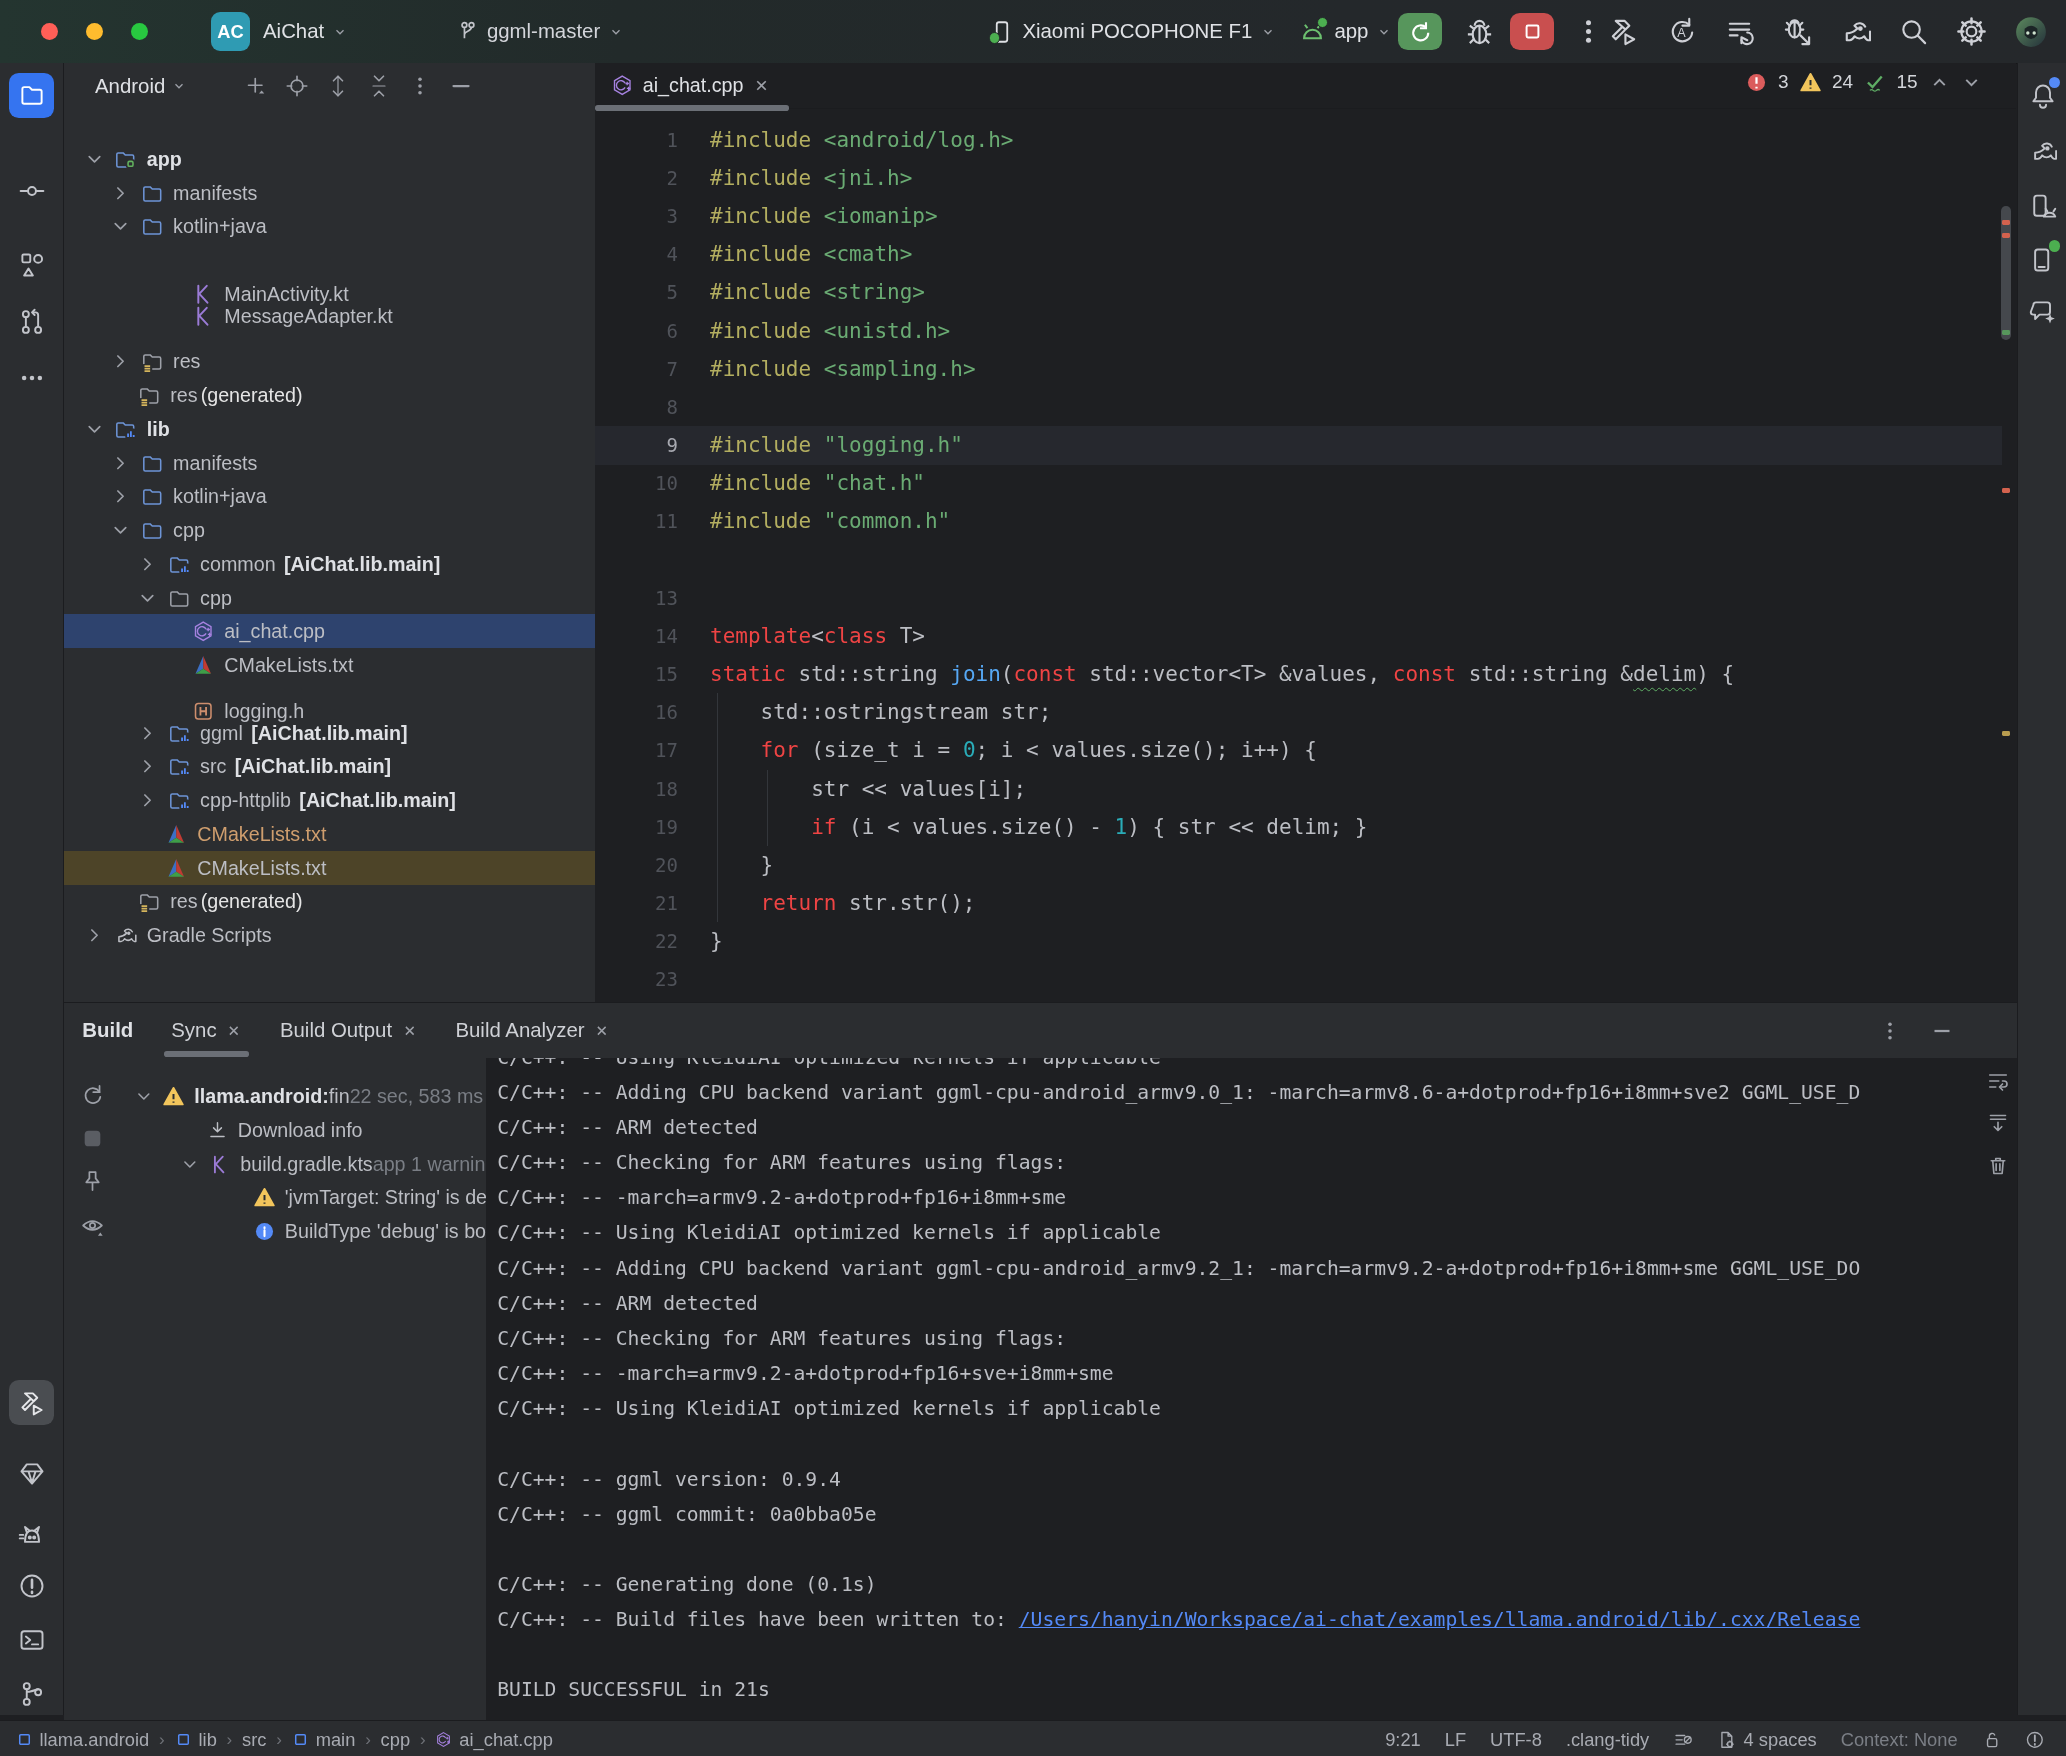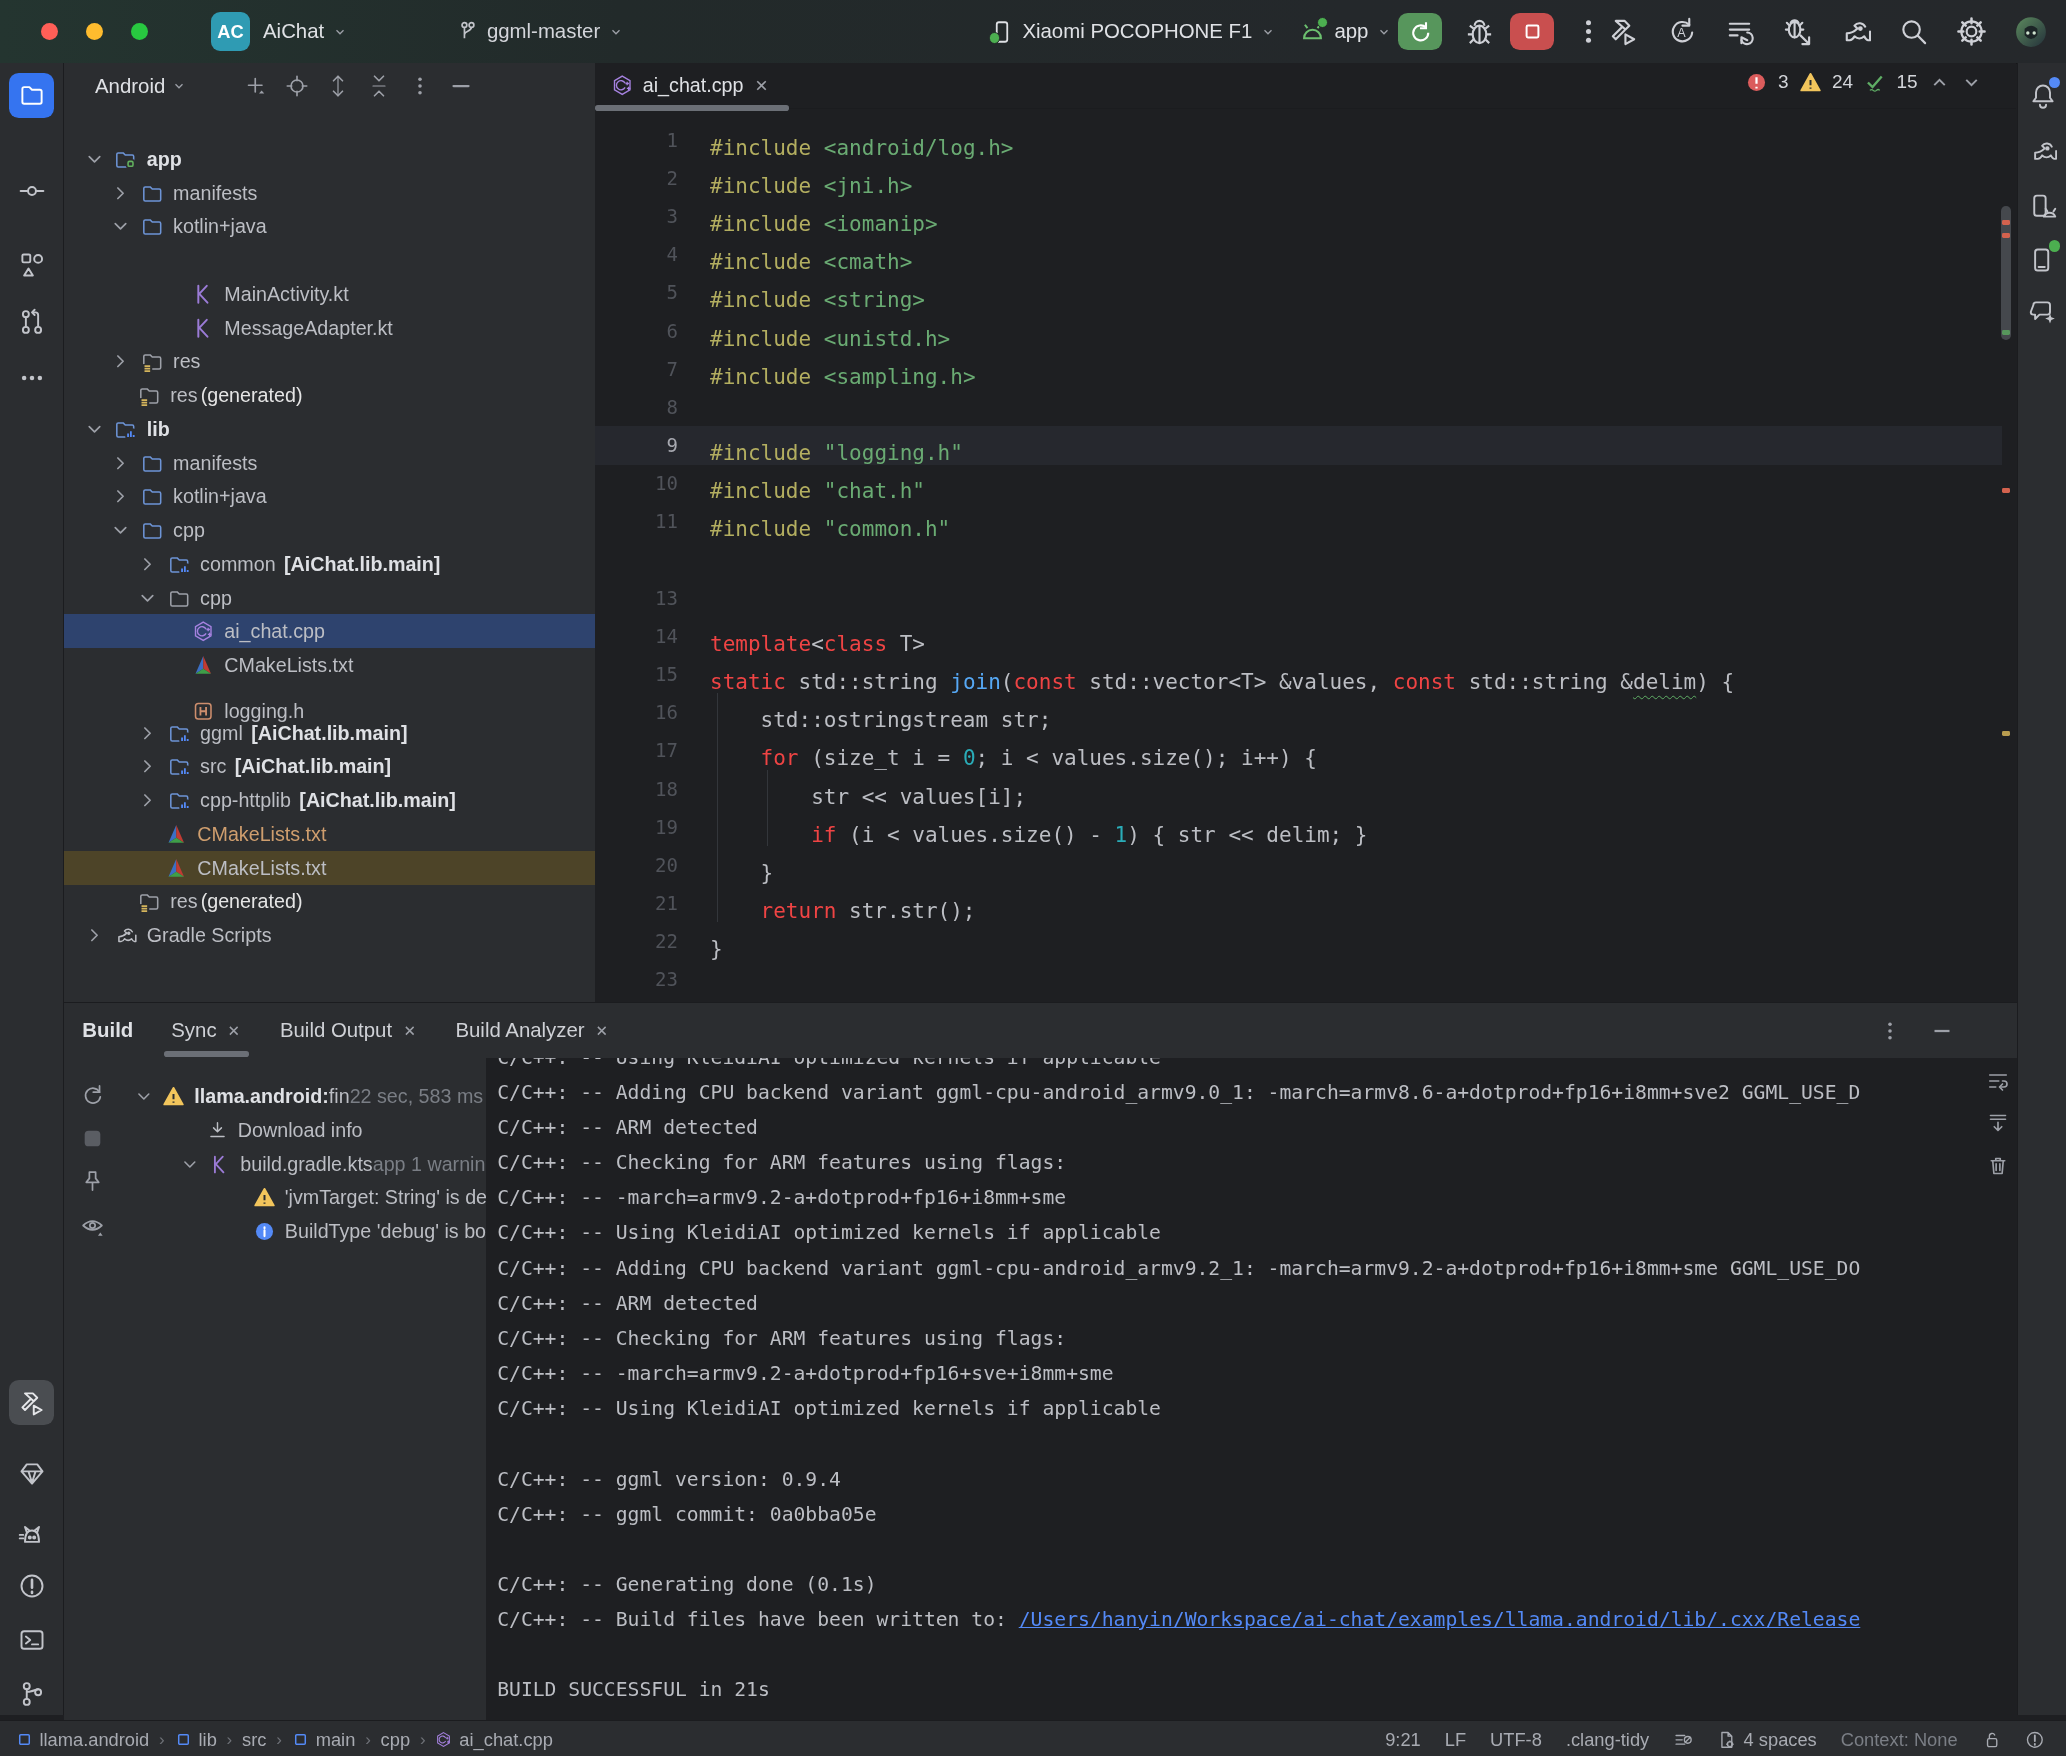--- a/index.html
+++ b/index.html
@@ -73,21 +73,21 @@
   #tabbar{position:absolute;left:0;top:0;right:0;height:45px;border-bottom:0.7px solid #1b1c1f;display:flex;}
   .etab{position:relative;display:flex;align-items:center;gap:9.8px;padding:0 18.3px 0 15.5px;font-size:19.7px;color:#dfe1e5;}
   .etab .ic{width:22.5px;height:22.5px;}
   .etab .close{width:17px;height:17px;color:#9da0a8;}
   .etab.active:after{content:"";position:absolute;left:0;right:0;bottom:-2.8px;height:5.6px;border-radius:2.8px;background:#6b6f76;}
   #code-wrap{position:absolute;left:0;top:45px;right:0;bottom:0;overflow:hidden;}
   .cline-row{position:absolute;left:0;right:14px;height:39px;}
   .cline-row.active-line{background:#26282e;}
   .gut{position:absolute;left:0;width:83px;text-align:right;font-family:"DejaVu Sans Mono",monospace;font-size:19px;color:#50535a;line-height:39px;}
   .active-line .gut{color:#a7a9b0;}
-  .codetxt{position:absolute;left:115px;right:0;font-family:"DejaVu Sans Mono",monospace;font-size:21px;line-height:39px;white-space:pre;margin-top:8px;}
+  .codetxt{position:absolute;left:115px;right:0;font-family:"DejaVu Sans Mono",monospace;font-size:21px;line-height:39px;white-space:pre;}
   .t-d{color:#b3ae60;}
   .t-s{color:#6aab73;}
   .t-k{color:#ef4444;}
   .t-f{color:#56a8f5;}
   .t-n{color:#2aacb8;}
   .t-p{color:#bcbec4;}
   .t-u{color:#bcbec4;text-decoration:underline wavy #5fad65 1.4px;text-underline-offset:5.6px;}
   .iguide{position:absolute;width:0.7px;background:#33363b;}
   #inspect{position:absolute;right:34px;top:8.4px;display:flex;align-items:center;gap:11.2px;font-size:19px;color:#d3d5da;}
   #inspect .ic{width:21px;height:21px;}
@@ -523,21 +523,21 @@
         </div>
         <div class="trow" style="top: 152px; padding-left: 100px;">
           <span style="width: 28px; flex: 0 0 28px;"></span>
           <span class="ic ">
             <svg viewBox="0 0 32 32" fill="none" stroke="#9b7bd6" stroke-width="2.8" stroke-linecap="round">
               <path d="M9 4 v24 M9 17 L21 4 M10.5 15.5 L22 28"></path>
             </svg>
           </span>
           <span>MainActivity.kt</span>
         </div>
-        <div class="trow" style="top: 186px; padding-left: 100px; align-items: center;">
+        <div class="trow" style="top: 174px; padding-left: 100px; align-items: center;">
           <span style="width: 28px; flex: 0 0 28px;"></span>
           <span class="ic ">
             <svg viewBox="0 0 32 32" fill="none" stroke="#9b7bd6" stroke-width="2.8" stroke-linecap="round">
               <path d="M9 4 v24 M9 17 L21 4 M10.5 15.5 L22 28"></path>
             </svg>
           </span>
           <span>MessageAdapter.kt</span>
         </div>
         <div class="trow" style="top: 219px; padding-left: 46px;">
           <span class="ic chev">

